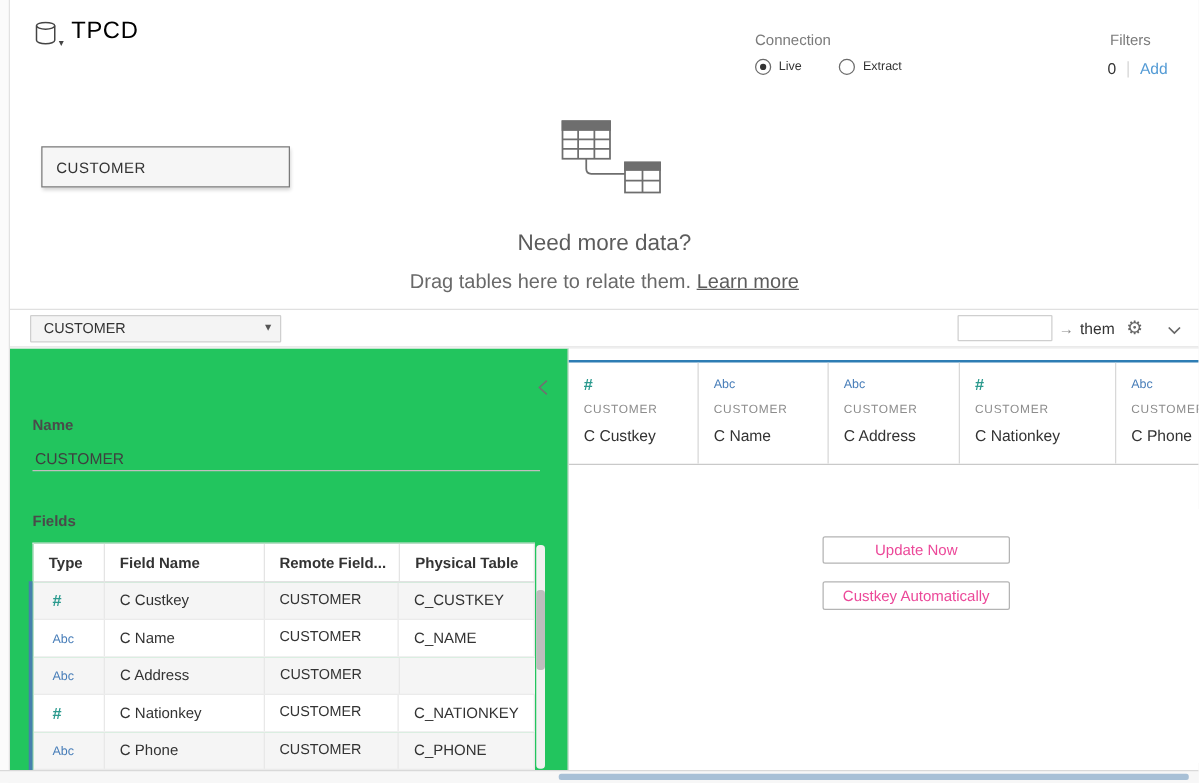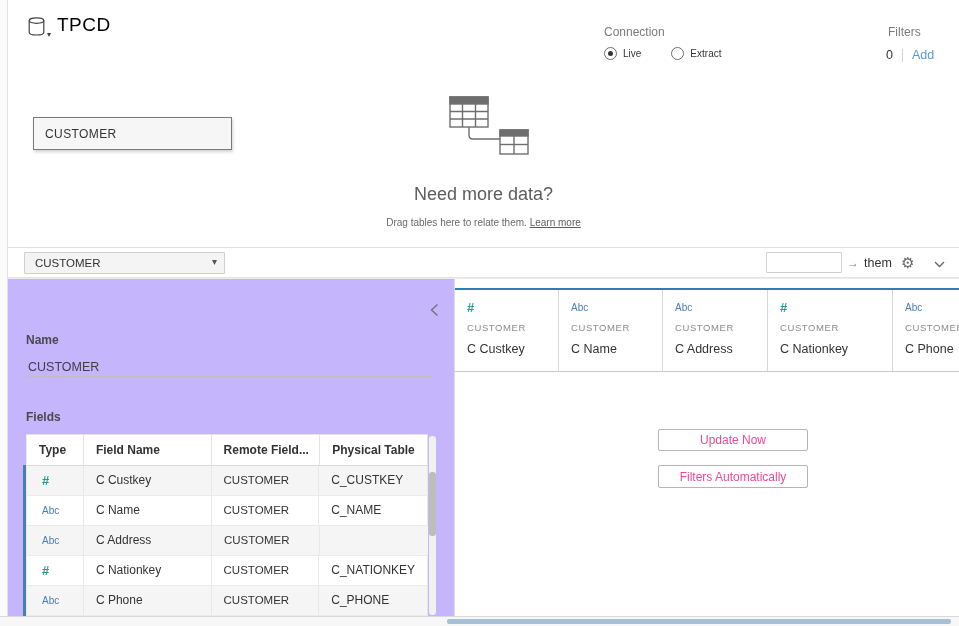--- a/index.html
+++ b/index.html
@@ -32,36 +32,36 @@
   .filters-row{display:flex;align-items:center;margin-top:9px;font-size:12.5px;}
   .filters-count{color:#333;padding:0 9px 0 6px;}
   .vdiv{width:1px;height:13px;background:#d3d3d3;}
   .add-link{color:var(--link-blue);margin-left:9px;cursor:pointer;text-decoration:none;font-size:12.5px;}
 
   
   .canvas{position:absolute;left:8px;top:90px;width:951px;height:158px;background:#fff;border-bottom:1px solid #e0e0e0;}
   .table-chip{position:absolute;left:25px;top:27px;width:199px;height:33px;background:#f6f6f6;border:1px solid #7a7a7a;box-shadow:1px 2px 3px rgba(0,0,0,.18);display:flex;align-items:center;padding-left:11px;font-size:12px;letter-spacing:.4px;color:#333;cursor:grab;}
   .canvas-center{position:absolute;left:0;right:0;top:4px;text-align:center;}
   .empty-title{position:absolute;left:0;right:0;top:94px;text-align:center;font-size:18px;color:#5c5c5c;}
-  .empty-hint{position:absolute;left:0;right:0;top:127px;text-align:center;font-size:10px;color:#696969;}
+  .empty-hint{position:absolute;left:0;right:0;top:127px;text-align:center;font-size:16px;color:#696969;}
   .learn-more{color:#5c5c5c;text-decoration:underline;cursor:pointer;}
 
   
   .toolbar{position:absolute;left:8px;top:248px;width:951px;height:30px;background:#fff;border-bottom:1px solid #e4e4e4;}
   .table-select{position:absolute;left:16px;top:4px;width:201px;height:22px;background:#f4f4f4;border:1px solid #cfcfcf;border-radius:1px;display:flex;align-items:center;font-size:11.5px;color:#333;padding-left:10px;cursor:pointer;}
   .select-caret{position:absolute;right:7px;top:3px;font-size:10px;color:#555;}
   .rows-input{position:absolute;left:758px;top:4px;width:76px;height:21px;border:1px solid #cfcfcf;border-radius:1px;font-size:12px;padding:0 6px;color:#333;font-family:"Liberation Sans",sans-serif;}
   .arrow-right{position:absolute;left:839px;top:8px;font-size:12px;color:#8a8a8a;line-height:14px;}
   .rows-label{position:absolute;left:856px;top:8px;font-size:12.5px;color:#333;line-height:14px;}
   .gear-btn{position:absolute;left:893px;top:4px;font-size:15px;color:#666;background:none;border:none;cursor:pointer;line-height:22px;}
   .chev-btn{position:absolute;left:926px;top:8px;background:none;border:none;cursor:pointer;}
 
   
   .bottom{position:absolute;left:8px;top:278px;width:951px;height:338px;border-top:1px solid #ececec;}
-  .left-panel{position:absolute;left:0;top:0;width:447px;height:338px;background:#c4b5fd;border-right:1px solid #dcdcdc;}
+  .left-panel{position:absolute;left:0;top:0;width:447px;height:338px;background:#22c55e;border-right:1px solid #dcdcdc;}
   .collapse-btn{position:absolute;left:420px;top:22px;background:none;border:none;cursor:pointer;padding:2px;}
   .fld-label{position:absolute;left:18px;font-size:12px;font-weight:bold;color:#4a4a4a;}
   .name-label{top:54px;}
   .name-value-wrap{position:absolute;left:18px;top:72px;width:406px;height:26px;border-bottom:1px solid #bfbfbf;}
   .name-value{width:100%;height:100%;border:none;outline:none;font-size:12.5px;color:#3f3f3f;padding:6px 2px 0 2px;font-family:"Liberation Sans",sans-serif;background:transparent;}
   .fields-label{top:131px;}
 
   .fields-table{position:absolute;left:18px;top:155px;width:402px;height:183px;overflow:hidden;border-top:1px solid #e3e3e3;border-left:1px solid #e8e8e8;}
   .fhead{display:flex;height:31px;border-bottom:1px solid #d9d9d9;background:#fff;}
   .fhcell{font-size:12px;font-weight:bold;color:#333;line-height:30px;padding-left:12px;border-right:1px solid #e4e4e4;overflow:hidden;white-space:nowrap;cursor:pointer;}
@@ -262,20 +262,20 @@
     <div class="gtable">CUSTOMER</div>
     <div class="gfield">C Nationkey</div>
   </div>
           <div class="gcol" style="width: 110px;">
     <div class="gtype tstr">Abc</div>
     <div class="gtable">CUSTOMER</div>
     <div class="gfield">C Phone</div>
   </div>
         </div>
       <button class="upd-btn upd-now">Update Now</button>
-      <button class="upd-btn upd-auto">Filters Automatically</button>
+      <button class="upd-btn upd-auto">Custkey Automatically</button>
     </div>
   </div>
 
   <div class="hscroll">
     <div class="hthumb"></div>
   </div>
 </div>
 
 </body></html>

